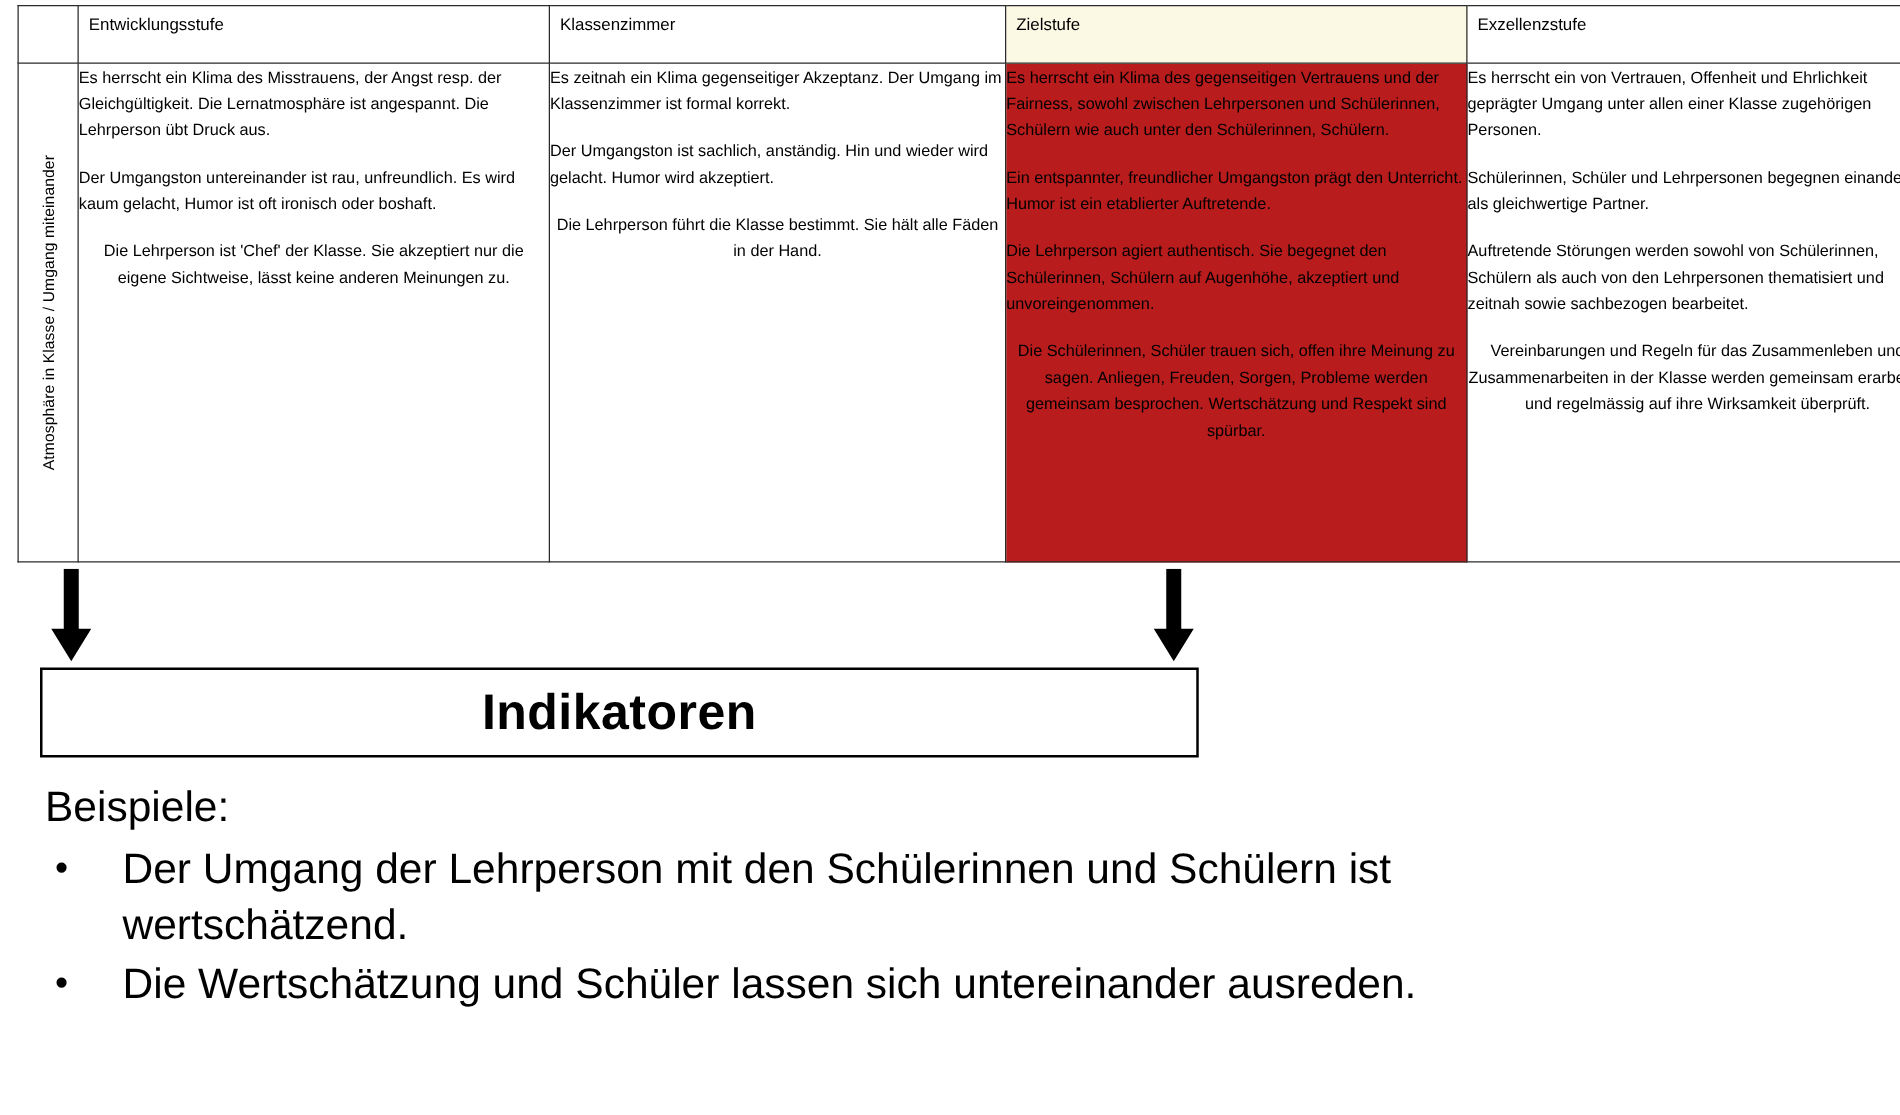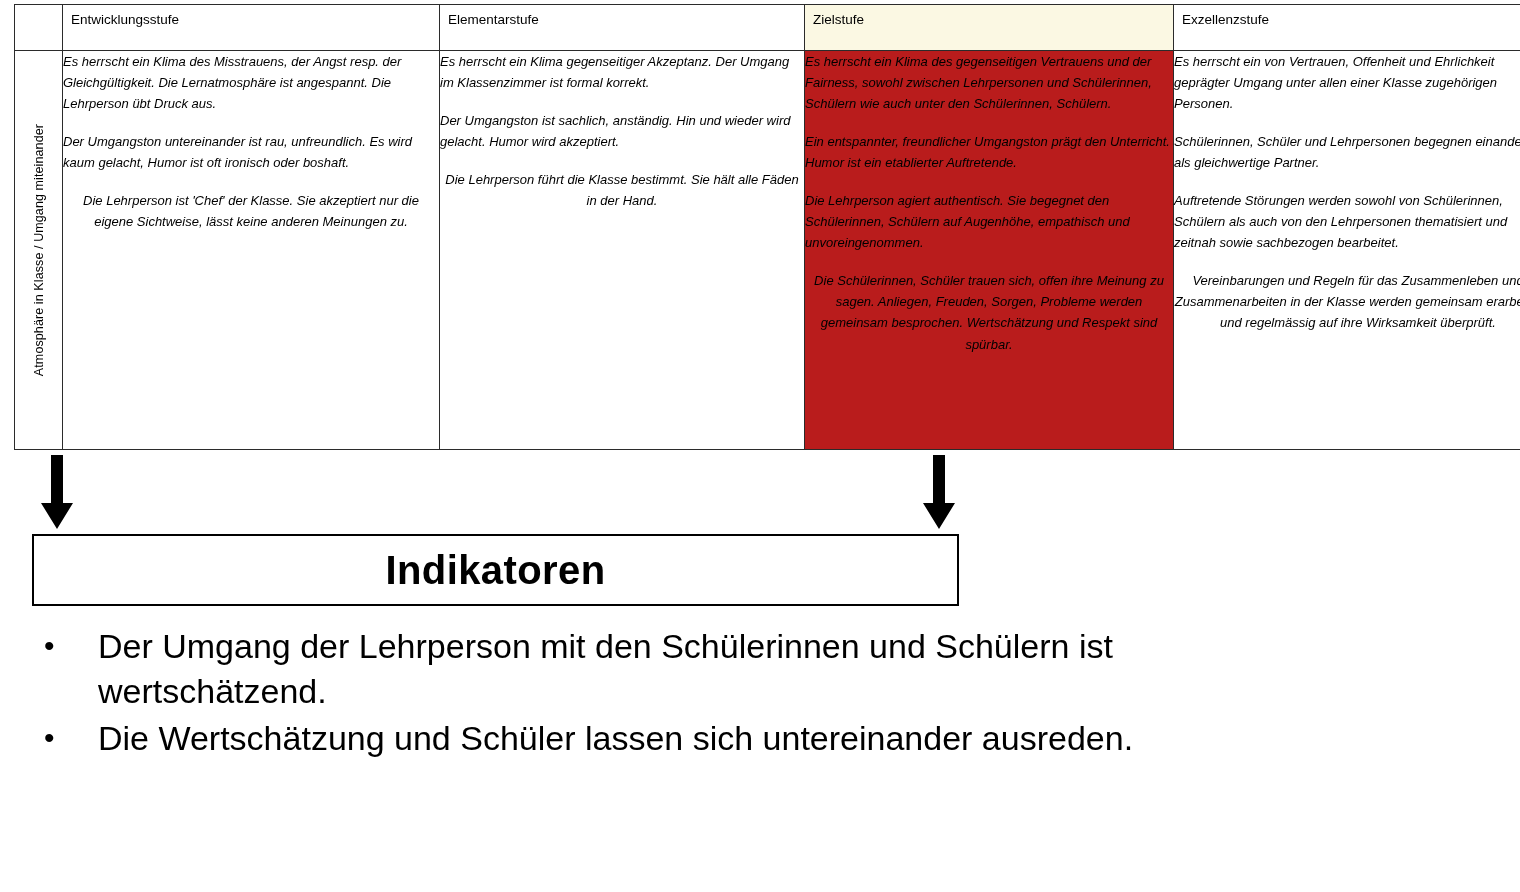--- a/index.html
+++ b/index.html
@@ -74,21 +74,20 @@
 
   .body-cell {
     padding: 9px 10px 10px 10px;
     height: 398px;
   }
   .body-cell p {
     margin: 0 0 17px 0;
     font-size: 13px;
     line-height: 1.62;
     text-align: left;
-    font-style: italic;
   }
   .body-cell p:last-child { margin-bottom: 0; text-align: center; }
 
   
   .arrow {
     position: absolute;
     width: 34px;
     height: 76px;
   }
   .arrow svg { display: block; }
@@ -154,21 +153,21 @@
 <div class="page">
 
   <table class="matrix">
     <thead>
       <tr>
         <th class="col-row-label hdr-blank"></th>
         <th class="col-a">
           <span>Entwicklungsstufe</span>
         </th>
         <th class="col-b">
-          <span>Elementarstufe</span>
+          <span>Klassenzimmer</span>
         </th>
         <th class="col-c hdr-target">
           <span>Zielstufe</span>
         </th>
         <th class="col-d">
           <span>Exzellenzstufe</span>
         </th>
       </tr>
     </thead>
     <tbody>
@@ -179,29 +178,29 @@
           </div>
         </td>
 
         <td class="body-cell">
           <p>Es herrscht ein Klima des Misstrauens, der Angst resp. der Gleichgültigkeit. Die Lernatmosphäre ist angespannt. Die Lehrperson übt Druck aus.</p>
           <p>Der Umgangston untereinander ist rau, unfreundlich. Es wird kaum gelacht, Humor ist oft ironisch oder boshaft.</p>
           <p>Die Lehrperson ist 'Chef' der Klasse. Sie akzeptiert nur die eigene Sichtweise, lässt keine anderen Meinungen zu.</p>
         </td>
 
         <td class="body-cell">
-          <p>Es herrscht ein Klima gegenseitiger Akzeptanz. Der Umgang im Klassenzimmer ist formal korrekt.</p>
+          <p>Es zeitnah ein Klima gegenseitiger Akzeptanz. Der Umgang im Klassenzimmer ist formal korrekt.</p>
           <p>Der Umgangston ist sachlich, anständig. Hin und wieder wird gelacht. Humor wird akzeptiert.</p>
           <p>Die Lehrperson führt die Klasse bestimmt. Sie hält alle Fäden in der Hand.</p>
         </td>
 
         <td class="body-cell cell-target">
           <p>Es herrscht ein Klima des gegenseitigen Vertrauens und der Fairness, sowohl zwischen Lehrpersonen und Schülerinnen, Schülern wie auch unter den Schülerinnen, Schülern.</p>
           <p>Ein entspannter, freundlicher Umgangston prägt den Unterricht. Humor ist ein etablierter Auftretende.</p>
-          <p>Die Lehrperson agiert authentisch. Sie begegnet den Schülerinnen, Schülern auf Augenhöhe, empathisch und unvoreingenommen.</p>
+          <p>Die Lehrperson agiert authentisch. Sie begegnet den Schülerinnen, Schülern auf Augenhöhe, akzeptiert und unvoreingenommen.</p>
           <p>Die Schülerinnen, Schüler trauen sich, offen ihre Meinung zu sagen. Anliegen, Freuden, Sorgen, Probleme werden gemeinsam besprochen. Wertschätzung und Respekt sind spürbar.</p>
         </td>
 
         <td class="body-cell">
           <p>Es herrscht ein von Vertrauen, Offenheit und Ehrlichkeit geprägter Umgang unter allen einer Klasse zugehörigen Personen.</p>
           <p>Schülerinnen, Schüler und Lehrpersonen begegnen einander als gleichwertige Partner.</p>
           <p>Auftretende Störungen werden sowohl von Schülerinnen, Schülern als auch von den Lehrpersonen thematisiert und zeitnah sowie sachbezogen bearbeitet.</p>
           <p>Vereinbarungen und Regeln für das Zusammenleben und Zusammenarbeiten in der Klasse werden gemeinsam erarbeitet und regelmässig auf ihre Wirksamkeit überprüft.</p>
         </td>
       </tr>
@@ -218,20 +217,21 @@
     <svg width="34" height="76" viewBox="0 0 34 76" xmlns="http://www.w3.org/2000/svg">
       <polygon points="11,0 23,0 23,48 33,48 17,74 1,48 11,48" fill="#000000"></polygon>
     </svg>
   </div>
 
   <div class="indikatoren-box">
     <span class="indikatoren-title">Indikatoren</span>
   </div>
 
   <div class="examples">
+    <p class="examples-heading">Beispiele:</p>
     <ul>
       <li>
         <span class="bullet">•</span>
         <span>Der Umgang der Lehrperson mit den Schülerinnen und Schülern ist wertschätzend.</span>
       </li>
       <li>
         <span class="bullet">•</span>
         <span>Die Wertschätzung und Schüler lassen sich untereinander ausreden.</span>
       </li>
     </ul>

